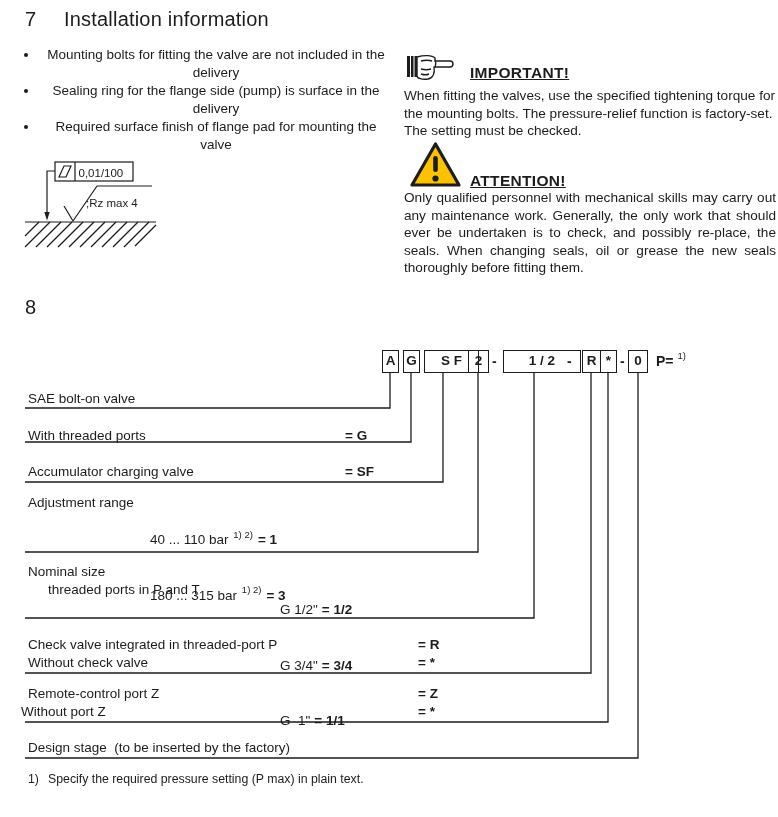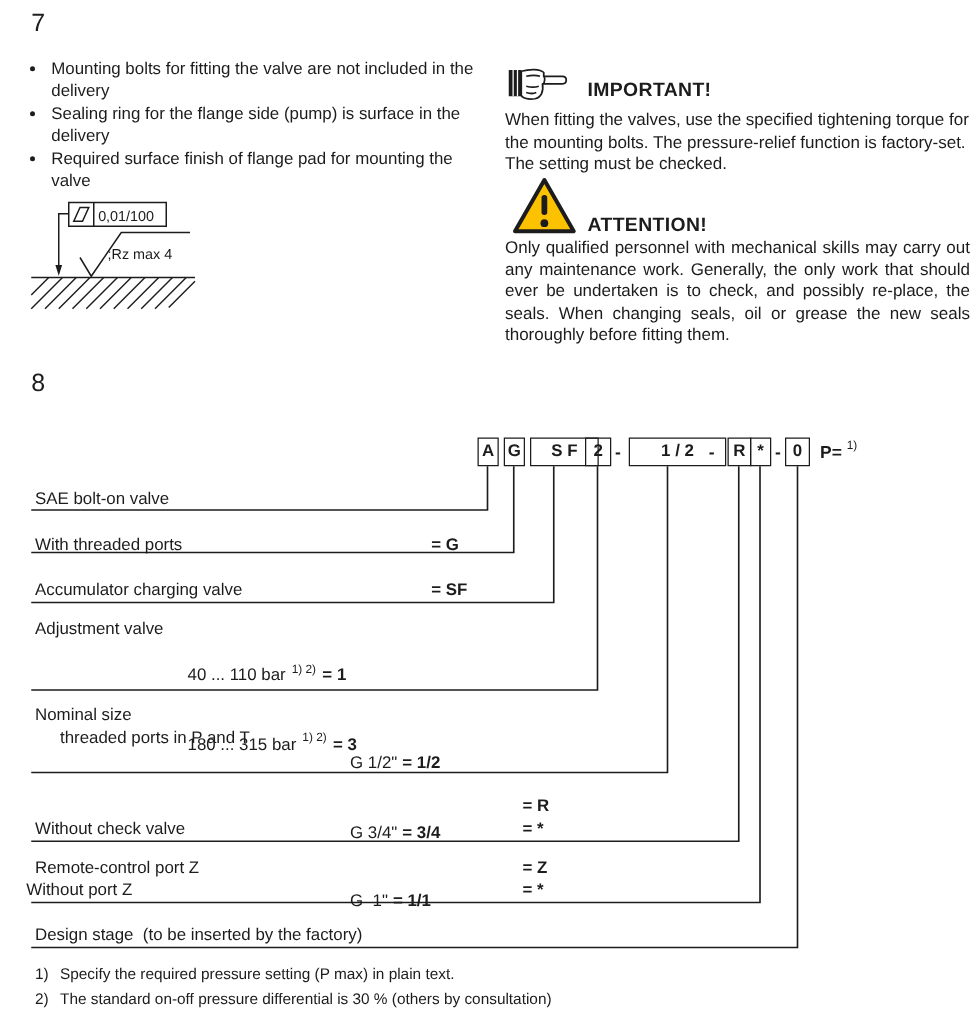--- a/index.html
+++ b/index.html
@@ -4,23 +4,23 @@
 <style>
   html,body{margin:0;padding:0;background:#fff;}
   .page{
     position:relative;width:778px;height:817px;background:#ffffff;
     font-family:"Liberation Sans",sans-serif;color:#1c1c1c;overflow:hidden;
   }
   .abs{position:absolute;}
   .h-num{position:absolute;font-size:20px;}
   .h-title{position:absolute;font-size:20px;letter-spacing:.2px;}
   ul.bullets{position:absolute;left:26px;top:46px;width:352px;margin:0;
-    padding:0 0 0 13px;font-size:13.5px;line-height:18px;list-style:disc outside;}
+    padding:0 0 0 13px;font-size:13.5px;line-height:18px;list-style:disc outside;text-align:center;}
   ul.bullets li{margin:0;padding-left:2px;}
-  .note-title{position:absolute;left:470px;font-size:15.5px;font-weight:bold;letter-spacing:.3px;}
+  .note-title{position:absolute;left:470px;font-size:15.5px;font-weight:bold;letter-spacing:.3px;text-decoration:underline;}
   .note-body{position:absolute;left:404px;width:372px;font-size:13.6px;line-height:17.5px;}
   .note-body.justify{text-align:justify;}
   .cbox{position:absolute;top:350px;height:23px;border:1.5px solid #1c1c1c;
     box-sizing:border-box;font-size:13.5px;font-weight:bold;text-align:center;
     line-height:19px;white-space:pre;}
   .dash{position:absolute;top:350px;font-size:14px;font-weight:bold;line-height:23px;}
   .psuffix{position:absolute;left:656px;top:350px;font-size:14px;font-weight:bold;line-height:23px;white-space:pre;}
   .psuffix sup{font-weight:normal;font-size:9.5px;line-height:0;position:relative;top:-1px;}
   .lbl{position:absolute;font-size:13.5px;white-space:pre;}
   .val{position:absolute;font-size:13.5px;font-weight:bold;white-space:pre;}
@@ -31,20 +31,21 @@
   .fn-num{display:inline-block;width:20px;}
   svg{display:block;}
   .connectors{position:absolute;left:0;top:0;pointer-events:none;}
 </style>
 </head>
 <body>
 
 <div class="page">
 
   <div class="h-num" style="left:25px;top:8px">7</div>
+  <div class="h-title" style="left:64px;top:8px">Installation information</div>
 
   <ul class="bullets">
     <li>Mounting bolts for fitting the valve are not included in the delivery</li>
     <li>Sealing ring for the flange side (pump) is surface in the delivery</li>
     <li>Required surface finish of flange pad for mounting the valve</li>
   </ul>
 
   <svg class="abs" style="left:20px;top:150px" width="160" height="106" viewBox="0 0 160 106">
     <g stroke="#1c1c1c" stroke-width="1.2" fill="none">
       <rect x="35" y="12" width="78" height="19"></rect>
@@ -127,41 +128,41 @@
   </svg>
 
   <div class="lbl" style="left:28px;top:391px">SAE bolt-on valve</div>
 
   <div class="lbl" style="left:28px;top:428px">With threaded ports</div>
   <div class="val" style="left:345px;top:428px">= G</div>
 
   <div class="lbl" style="left:28px;top:464px">Accumulator charging valve</div>
   <div class="val" style="left:345px;top:464px">= SF</div>
 
-  <div class="lbl" style="left:28px;top:495px">Adjustment valve</div>
+  <div class="lbl" style="left:28px;top:495px">Adjustment range</div>
   <div class="optblock" style="left:150px;top:494px;width:258px">
     <div><span>40 ... 110 bar</span> <sup>1) 2)</sup><b>= 1</b></div>
     <div><span>180 ... 315 bar</span> <sup>1) 2)</sup><b>= 3</b></div>
   </div>
 
   <div class="lbl" style="left:28px;top:564px">Nominal size</div>
   <div class="lbl" style="left:48px;top:582px">threaded ports in P and T</div>
   <div class="optblock" style="left:280px;top:564px;width:166px">
     <div><span>G 1/2"</span><b>= 1/2</b></div>
     <div><span>G 3/4"</span><b>= 3/4</b></div>
     <div><span>G  1"</span><b>= 1/1</b></div>
   </div>
 
+  <div class="lbl" style="left:28px;top:637px">Check valve integrated in threaded-port P</div>
   <div class="val" style="left:418px;top:637px">= R</div>
   <div class="lbl" style="left:28px;top:655px">Without check valve</div>
   <div class="val" style="left:418px;top:655px">= *</div>
 
   <div class="lbl" style="left:28px;top:686px">Remote-control port Z</div>
   <div class="val" style="left:418px;top:686px">= Z</div>
   <div class="lbl" style="left:21px;top:704px">Without port Z</div>
   <div class="val" style="left:418px;top:704px">= *</div>
 
   <div class="lbl" style="left:28px;top:740px">Design stage  (to be inserted by the factory)</div>
 
   <div class="fn" style="top:772px"><span class="fn-num">1)</span><span>Specify the required pressure setting (P max) in plain text.</span></div>
-  <div class="fn" style="top:792px"><span class="fn-num">2)</span><span>The standard on-off pressure differential is 30 % (others by consultation)</span></div>
 
 </div>
 
 </body></html>

